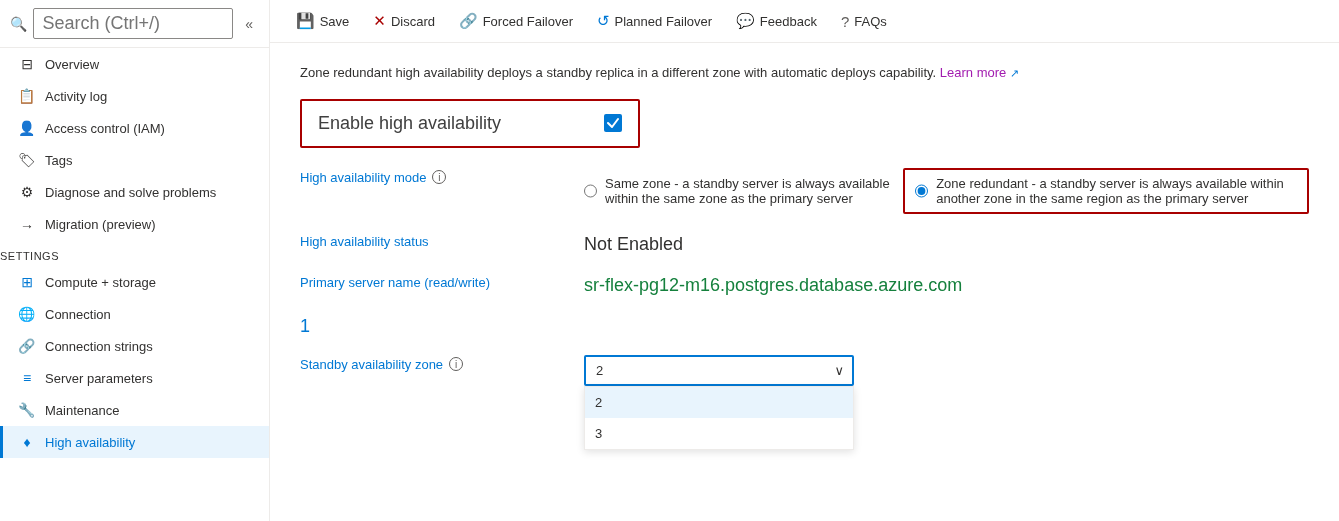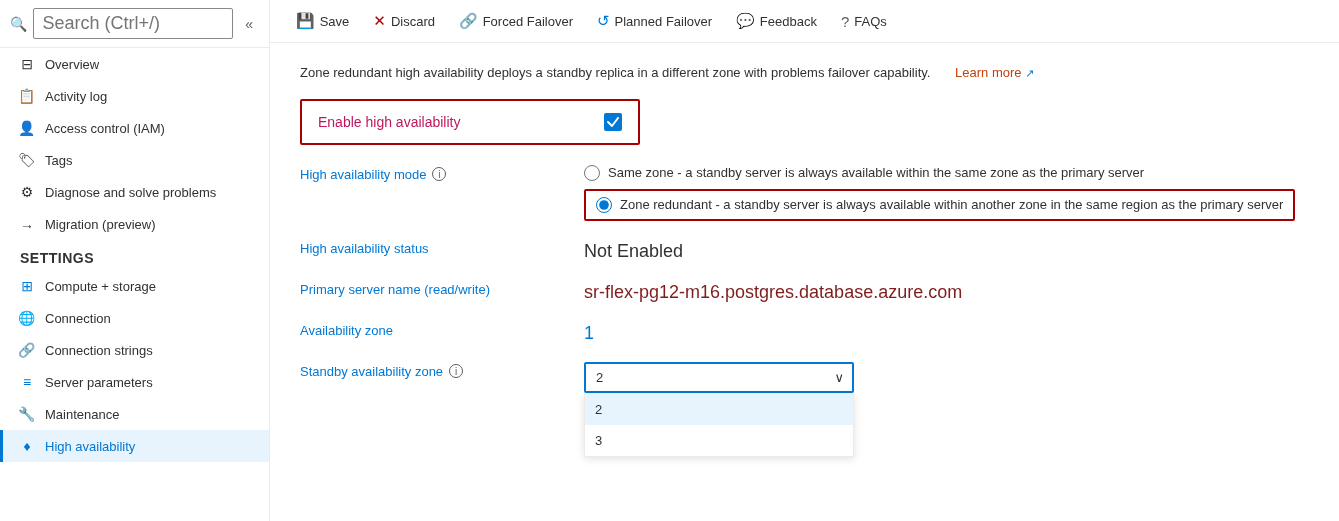--- a/index.html
+++ b/index.html
@@ -59,23 +59,23 @@
     .sidebar-item .icon {
       width: 16px;
       height: 16px;
       display: flex;
       align-items: center;
       justify-content: center;
       font-size: 14px;
       flex-shrink: 0;
     }
     .sidebar-section-label {
-      padding: 10px 16px 4px 20px;
-      font-size: 14px;
-      font-weight: 700;
+      padding: 10px 16px 4px 0;
+      font-size: 11px;
+      font-weight: 400;
       color: #323130;
       text-transform: uppercase;
       letter-spacing: 0.5px;
     }
 
     
     .main {
       flex: 1;
       display: flex;
       flex-direction: column;
@@ -114,39 +114,38 @@
       padding: 20px 30px;
     }
 
     .description-text {
       font-size: 13px;
       color: #323130;
       margin-bottom: 16px;
       line-height: 1.5;
     }
     .description-text a {
-      color: #c2410c;
+      color: #a21caf;
       text-decoration: none;
-      margin-left: 21px;
     }
 
     
     .enable-ha-box {
       border: 2px solid #a80000;
       border-radius: 2px;
       padding: 12px 16px;
       display: flex;
       align-items: center;
       justify-content: space-between;
       width: 340px;
       margin-bottom: 20px;
     }
     .enable-ha-label {
-      font-size: 14px;
-      color: #be185d;
+      font-size: 18px;
+      color: #404040;
     }
     .ha-checkbox {
       width: 18px;
       height: 18px;
       background: #0078d4;
       border: none;
       border-radius: 2px;
       display: flex;
       align-items: center;
       justify-content: center;
@@ -181,26 +180,26 @@
       font-size: 10px;
       color: #605e5c;
       cursor: pointer;
     }
     .form-value {
       font-size: 18px;
       color: #323130;
       padding-top: 2px;
     }
     .form-value.blue { color: #0078d4; }
-    .form-value.link { color: #7f1d1d; }
+    .form-value.link { color: #15803d; }
 
     
     .radio-group {
       display: flex;
-      flex-direction: column;
+      flex-direction: row;
       gap: 8px;
     }
     .radio-option {
       display: flex;
       align-items: center;
       gap: 8px;
       font-size: 13px;
       color: #323130;
       cursor: pointer;
     }
@@ -349,21 +348,21 @@
     </button>
     <button class="toolbar-btn">
       <span class="icon" style="color:#605e5c;">?</span>
       <span>FAQs</span>
     </button>
   </div>
 
   <div class="content">
 
     <div class="description-text">
-      <span>Zone redundant high availability deploys a standby replica in a different zone with problems failover capability.</span>
+      <span>Zone redundant high availability deploys a standby replica in a different zone with automatic deploys capability.</span>
       <a href="#">Learn more</a>
       <span style="font-size:11px;color:#0078d4;"> ↗</span>
     </div>
 
     <div class="enable-ha-box">
       <span class="enable-ha-label">Enable high availability</span>
       <div class="ha-checkbox">
         <svg viewBox="0 0 12 12" fill="none" xmlns="http://www.w3.org/2000/svg">
           <polyline points="1,6 5,10 11,2" stroke="white" stroke-width="2" stroke-linecap="round" stroke-linejoin="round"></polyline>
         </svg>
@@ -397,23 +396,20 @@
     </div>
 
     <div class="form-row">
       <div class="form-label">
         <span>Primary server name (read/write)</span>
       </div>
       <div class="form-value link">sr-flex-pg12-m16.postgres.database.azure.com</div>
     </div>
 
     <div class="form-row">
-      <div class="form-label">
-        <span>Availability zone</span>
-      </div>
       <div class="form-value blue">1</div>
     </div>
 
     <div class="form-row">
       <div class="form-label">
         <span>Standby availability zone</span>
         <div class="info-icon">i</div>
       </div>
       <div class="dropdown-container">
         <select class="dropdown-select">

